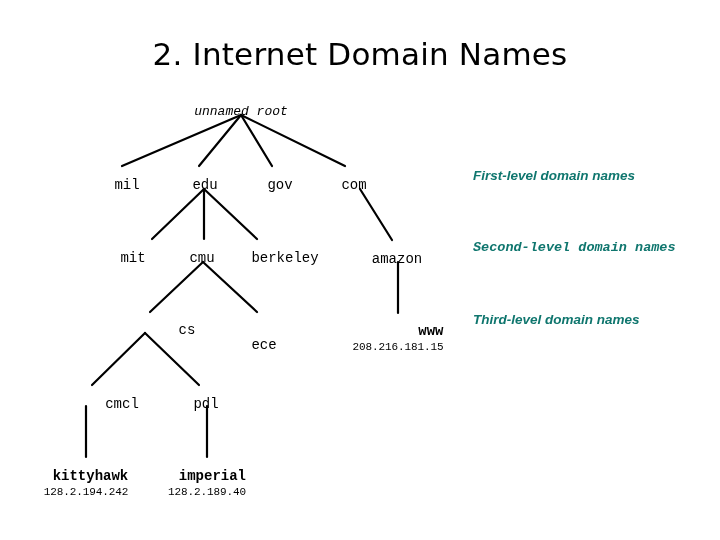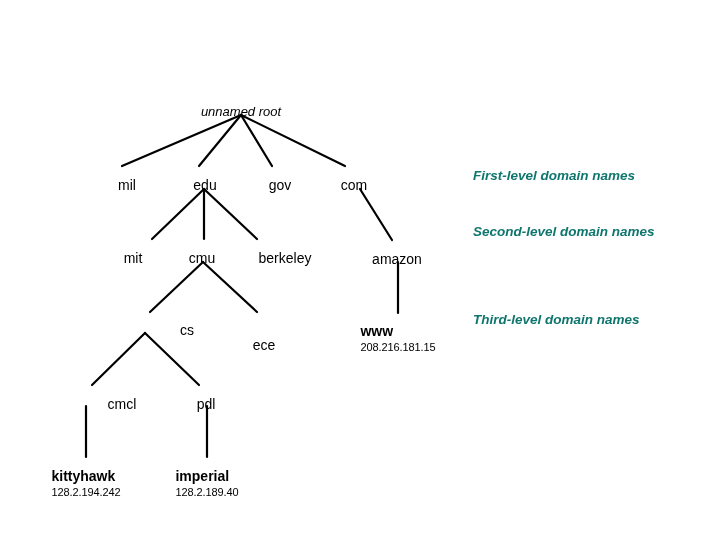--- a/index.html
+++ b/index.html
@@ -36,23 +36,23 @@
     font-size: 31px;
     line-height: 36px;
     letter-spacing: 0.2px;
     color: #000000;
     white-space: nowrap;
   }
   
   .node {
     position: absolute;
     transform: translateX(-50%);
-    text-align: left;
+    text-align: right;
     white-space: nowrap;
-    font-family: Liberation Sans, sans-serif;
+    font-family: Liberation Mono, monospace;
     font-size: 14px;
     line-height: 16px;
     color: #000000;
   }
   .node.root-node {
     font-style: italic;
     font-weight: bold;
     font-size: 13px;
   }
   .node-label {
@@ -97,20 +97,21 @@
       <line x1="360" y1="189" x2="392" y2="240" stroke="#000000" stroke-width="2.2" stroke-linecap="round"></line>
       <line x1="203" y1="262" x2="150" y2="312" stroke="#000000" stroke-width="2.2" stroke-linecap="round"></line>
       <line x1="203" y1="262" x2="257" y2="312" stroke="#000000" stroke-width="2.2" stroke-linecap="round"></line>
       <line x1="398" y1="262" x2="398" y2="313" stroke="#000000" stroke-width="2.2" stroke-linecap="round"></line>
       <line x1="145" y1="333" x2="92" y2="385" stroke="#000000" stroke-width="2.2" stroke-linecap="round"></line>
       <line x1="145" y1="333" x2="199" y2="385" stroke="#000000" stroke-width="2.2" stroke-linecap="round"></line>
       <line x1="86" y1="406" x2="86" y2="457" stroke="#000000" stroke-width="2.2" stroke-linecap="round"></line>
       <line x1="207" y1="406" x2="207" y2="457" stroke="#000000" stroke-width="2.2" stroke-linecap="round"></line>
     </svg>
 
+  <div class="slide-title">2. Internet Domain Names</div>
 
   <div id="node-layer">
       <div class="node root-node" style="left: 241px; top: 104px;">
         <span class="node-label">unnamed root</span>
       </div>
       <div class="node" style="left: 127px; top: 177px;">
         <span class="node-label">mil</span>
       </div>
       <div class="node" style="left: 205px; top: 177px;">
         <span class="node-label">edu</span>
@@ -154,17 +155,17 @@
         <span class="node-ip">128.2.194.242</span>
       </div>
       <div class="node leafy" style="left: 207px; top: 468px;">
         <span class="node-label">imperial</span>
         <span class="node-ip">128.2.189.40</span>
       </div>
     </div>
 
   <div id="annotation-layer">
       <div class="level-annotation" style="left: 473px; top: 168px;">First-level domain names</div>
-      <div class="level-annotation" style="left: 473px; top: 224px;">Second-level domain names</div>
+      <div class="level-annotation" style="left: 473px; top: 240px; font-family: Liberation Mono, monospace;">Second-level domain names</div>
       <div class="level-annotation" style="left: 473px; top: 312px;">Third-level domain names</div>
     </div>
 
 </div>
 
 </body></html>

